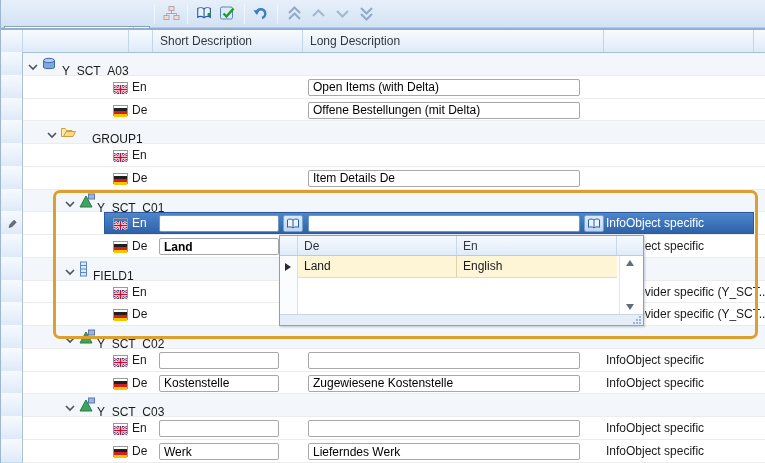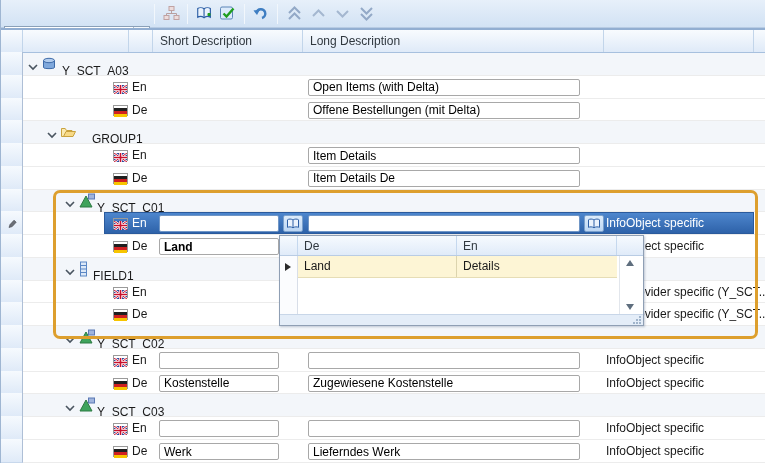--- a/index.html
+++ b/index.html
@@ -214,21 +214,20 @@
     <div class="grid-row">
       <div class="gcell"></div>
       <span class="flag"><svg width="13" height="9">
             <rect width="13" height="9" fill="#2b479c"></rect>
             <path d="M0,0 L13,9 M13,0 L0,9" stroke="#fff" stroke-width="2.4"></path>
             <path d="M0,0 L13,9 M13,0 L0,9" stroke="#c8102e" stroke-width="1"></path>
             <path d="M6.5,0 V9 M0,4.5 H13" stroke="#fff" stroke-width="3"></path>
             <path d="M6.5,0 V9 M0,4.5 H13" stroke="#c8102e" stroke-width="1.6"></path>
           </svg></span>
       <span class="lang-label">En</span>
-      <input class="cell-input long" value="Item Details" style="">
     </div>
 
     <div class="grid-row">
       <div class="gcell"></div>
       <span class="flag"><svg width="13" height="9">
             <rect width="13" height="3" fill="#1f1f1f"></rect>
             <rect y="3" width="13" height="3" fill="#d02020"></rect>
             <rect y="6" width="13" height="3" fill="#f7c500"></rect>
           </svg></span>
       <span class="lang-label">De</span>
@@ -414,21 +413,21 @@
   <div class="popup">
     <div class="p-header">
       <div class="p-hcell" style="left:0;width:18px;padding-left:0"></div>
       <div class="p-hcell" style="left:18px;width:159px">De</div>
       <div class="p-hcell" style="left:177px;width:160px">En</div>
       <div class="p-hcell" style="left:337px;width:27px;border-right:none"></div>
     </div>
     <div class="p-gutter"></div>
     <div class="p-row">
       <div class="p-cell c-de">Land</div>
-      <div class="p-cell c-en">Details</div>
+      <div class="p-cell c-en">English</div>
     </div>
     <div class="p-rowind">
         <div class="tri-right"></div>
       </div>
     <div class="p-scroll">
       <div class="p-arrow" style="top:3px">
           <div class="tri-up"></div>
         </div>
       <div class="p-arrow" style="bottom:3px">
           <div class="tri-down"></div>

